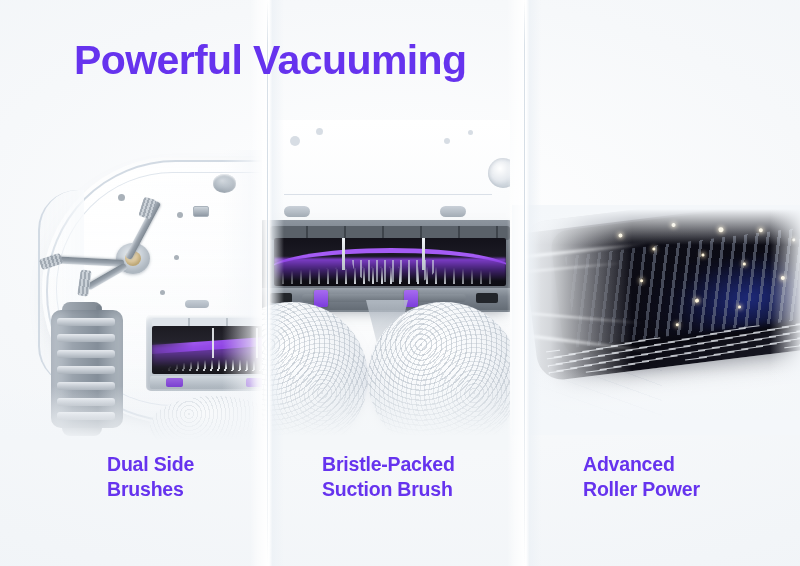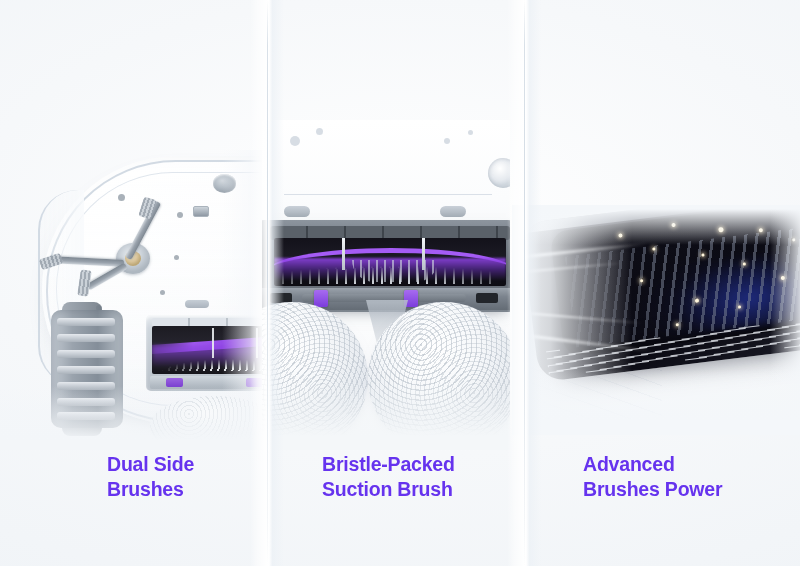--- a/index.html
+++ b/index.html
@@ -384,21 +384,22 @@
 
   <div class="divider" id="div1">
     <div class="core"></div>
       <div class="hair"></div>
   </div>
   <div class="divider" id="div2">
     <div class="core"></div>
       <div class="hair"></div>
   </div>
 
+  <div id="title">Powerful Vacuuming</div>
 
   <div class="caption" id="cap1">Dual Side
 Brushes</div>
   <div class="caption" id="cap2">Bristle-Packed
 Suction Brush</div>
   <div class="caption" id="cap3">Advanced
-Brushes Power</div>
+Roller Power</div>
 
 </div>
 
 </body></html>

